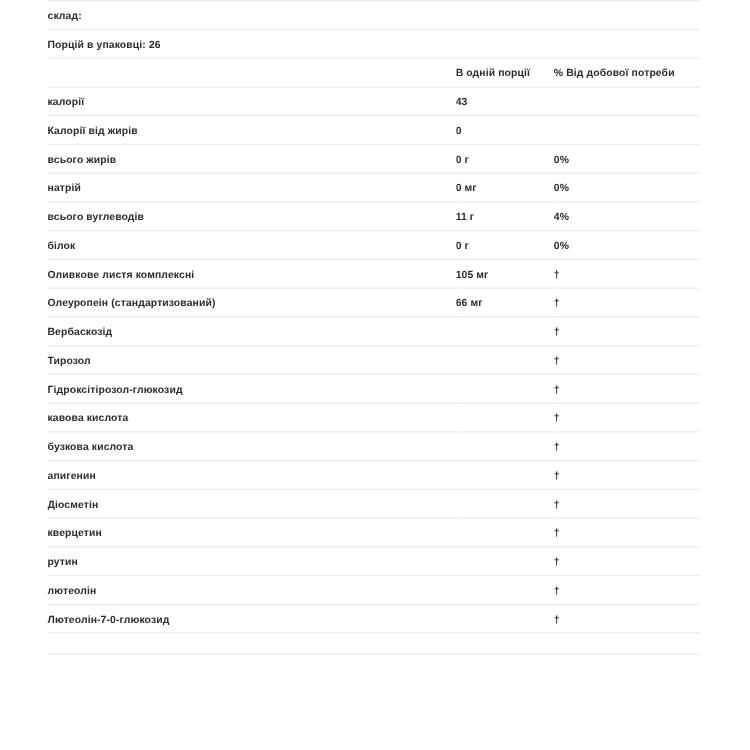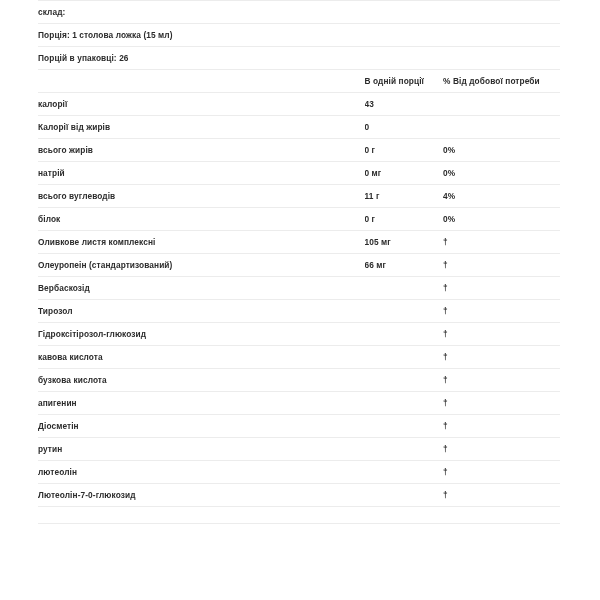--- a/index.html
+++ b/index.html
@@ -69,25 +69,20 @@
 
   <table class="nf">
     <tbody>
 
       <tr class="top-rule">
         <td class="c-name">склад:</td>
         <td class="c-amount"></td>
         <td class="c-dv"></td>
       </tr>
 
-      <tr>
-        <td class="c-name">Порція: 1 столова ложка (15 мл)</td>
-        <td class="c-amount"></td>
-        <td class="c-dv"></td>
-      </tr>
 
       <tr>
         <td class="c-name">Порцій в упаковці: 26</td>
         <td class="c-amount"></td>
         <td class="c-dv"></td>
       </tr>
 
       <tr class="header-row">
         <td class="c-name"></td>
         <td class="c-amount">В одній порції</td>
@@ -163,20 +158,25 @@
         <td class="c-name">апигенин</td>
         <td class="c-amount"></td>
         <td class="c-dv">†</td>
       </tr>
       <tr>
         <td class="c-name">Діосметін</td>
         <td class="c-amount"></td>
         <td class="c-dv">†</td>
       </tr>
       <tr>
+        <td class="c-name">кверцетин</td>
+        <td class="c-amount"></td>
+        <td class="c-dv">†</td>
+      </tr>
+      <tr>
         <td class="c-name">рутин</td>
         <td class="c-amount"></td>
         <td class="c-dv">†</td>
       </tr>
       <tr>
         <td class="c-name">лютеолін</td>
         <td class="c-amount"></td>
         <td class="c-dv">†</td>
       </tr>
       <tr>

